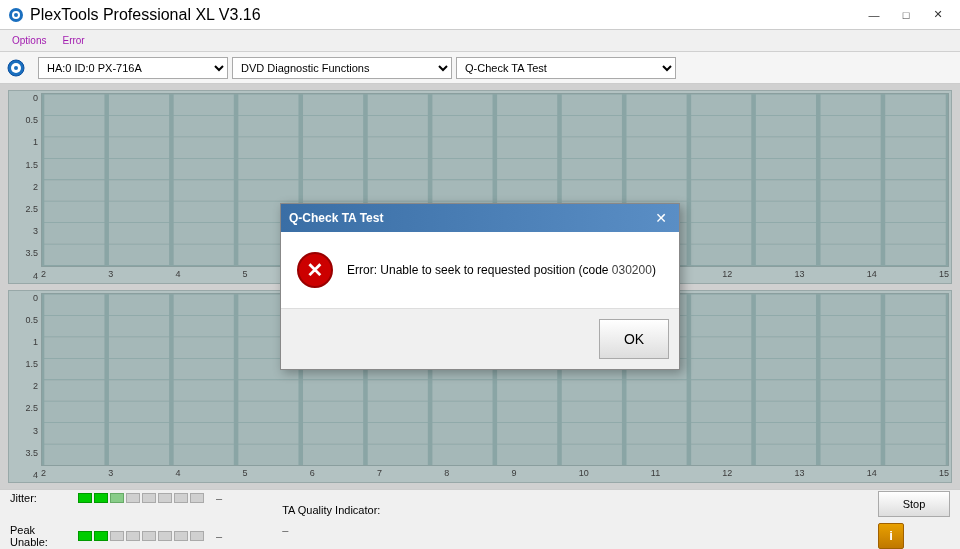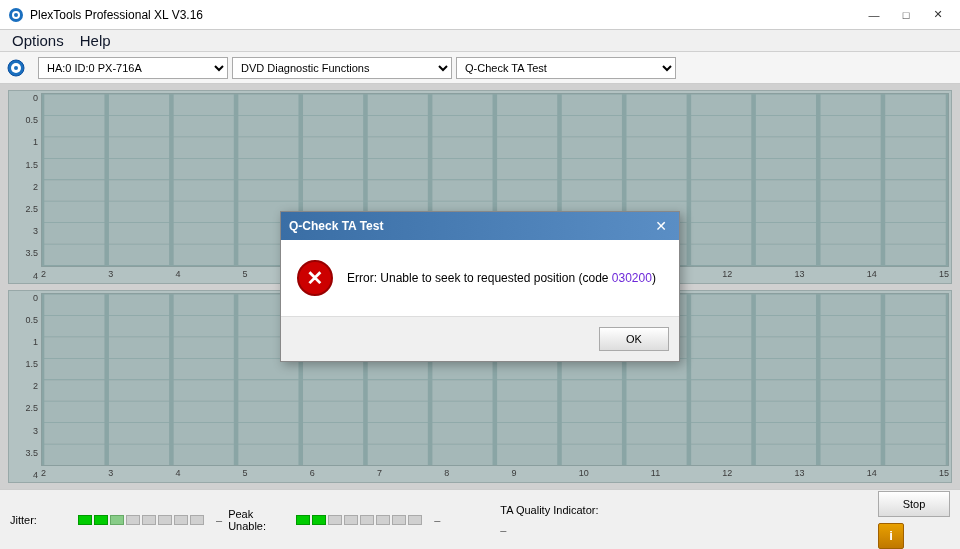--- a/index.html
+++ b/index.html
@@ -26,21 +26,21 @@
     .title-bar-left {
       display: flex;
       align-items: center;
       gap: 6px;
     }
     .title-bar-icon {
       width: 16px;
       height: 16px;
     }
     .title-bar-title {
-      font-size: 12px;
+      font-size: 16px;
       color: #000;
     }
     .title-bar-controls {
       display: flex;
       gap: 4px;
     }
     .title-bar-btn {
       width: 28px;
       height: 20px;
       border: none;
@@ -58,22 +58,22 @@
       background: #f0f0f0;
       height: 22px;
       display: flex;
       align-items: center;
       padding: 0 4px;
       border-bottom: 1px solid #d0d0d0;
     }
     .menu-item {
       padding: 2px 8px;
       cursor: pointer;
-      font-size: 15px;
-      color: #0f172a;
+      font-size: 10px;
+      color: #a21caf;
     }
 
     
     .toolbar {
       background: #f5f5f5;
       height: 32px;
       display: flex;
       align-items: center;
       gap: 4px;
       padding: 0 6px;
@@ -175,22 +175,22 @@
       height: 60px;
       background: #f0f0f0;
       border-top: 1px solid #ccc;
       display: flex;
       align-items: center;
       padding: 0 10px;
       gap: 20px;
     }
     .status-left {
       display: flex;
-      flex-direction: row;
-      gap: 6px;
+      flex-direction: column;
+      gap: 20px;
     }
     .status-row {
       display: flex;
       align-items: center;
       gap: 8px;
     }
     .status-label {
       font-size: 11px;
       color: #000;
       width: 60px;
@@ -331,35 +331,35 @@
       color: white;
       font-weight: bold;
       font-size: 20px;
     }
     .dialog-message {
       font-size: 12px;
       color: #000;
       line-height: 1.4;
     }
     .error-code {
-      color: #6d28d9;
+      color: #404040;
     }
     .dialog-footer {
       background: #f0f0f0;
       padding: 10px;
       display: flex;
       justify-content: flex-end;
       border-top: 1px solid #ddd;
     }
     .ok-btn {
       width: 70px;
-      height: 24px;
+      height: 40px;
       background: linear-gradient(to bottom, #fff, #ddd);
       border: 1px solid #aaa;
-      font-size: 11px;
+      font-size: 14px;
       cursor: pointer;
       display: flex;
       align-items: center;
       justify-content: center;
     }
 
     
     .grid-line-h {
       stroke: #9ab8b8;
       stroke-width: 0.5;
@@ -383,21 +383,21 @@
   </div>
   <div class="title-bar-controls">
     <button class="title-bar-btn">—</button>
     <button class="title-bar-btn">□</button>
     <button class="title-bar-btn close">✕</button>
   </div>
 </div>
 
 <div class="menu-bar">
   <span class="menu-item">Options</span>
-  <span class="menu-item">Help</span>
+  <span class="menu-item">Error</span>
 </div>
 
 <div class="toolbar">
   <div class="device-select">
     <svg class="device-icon" viewBox="0 0 20 20">
       <circle cx="10" cy="10" r="8" fill="#1a6fbf" stroke="#0a4f9f" stroke-width="1"></circle>
       <circle cx="10" cy="10" r="5" fill="#fff"></circle>
       <circle cx="10" cy="10" r="2" fill="#1a6fbf"></circle>
     </svg>
     <select class="select-device">

